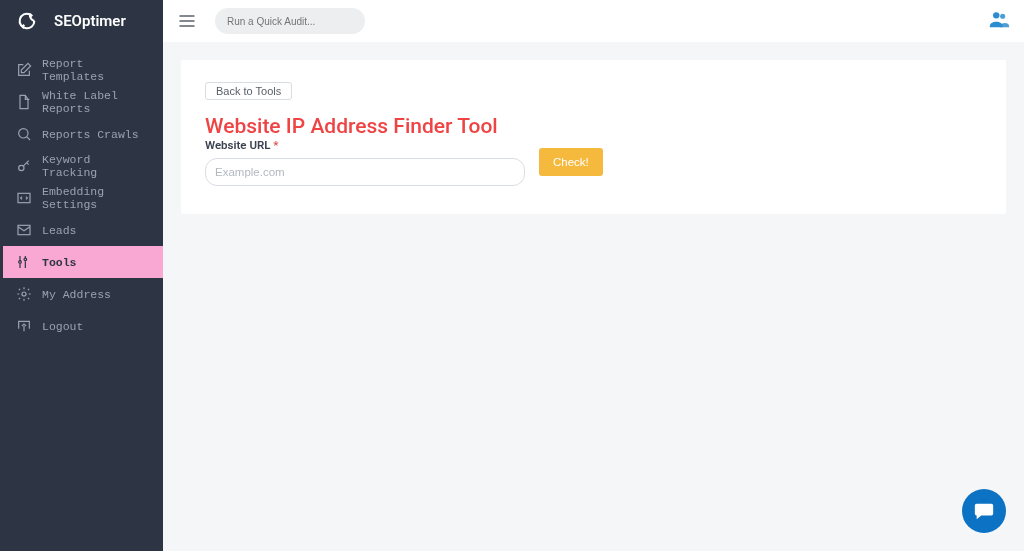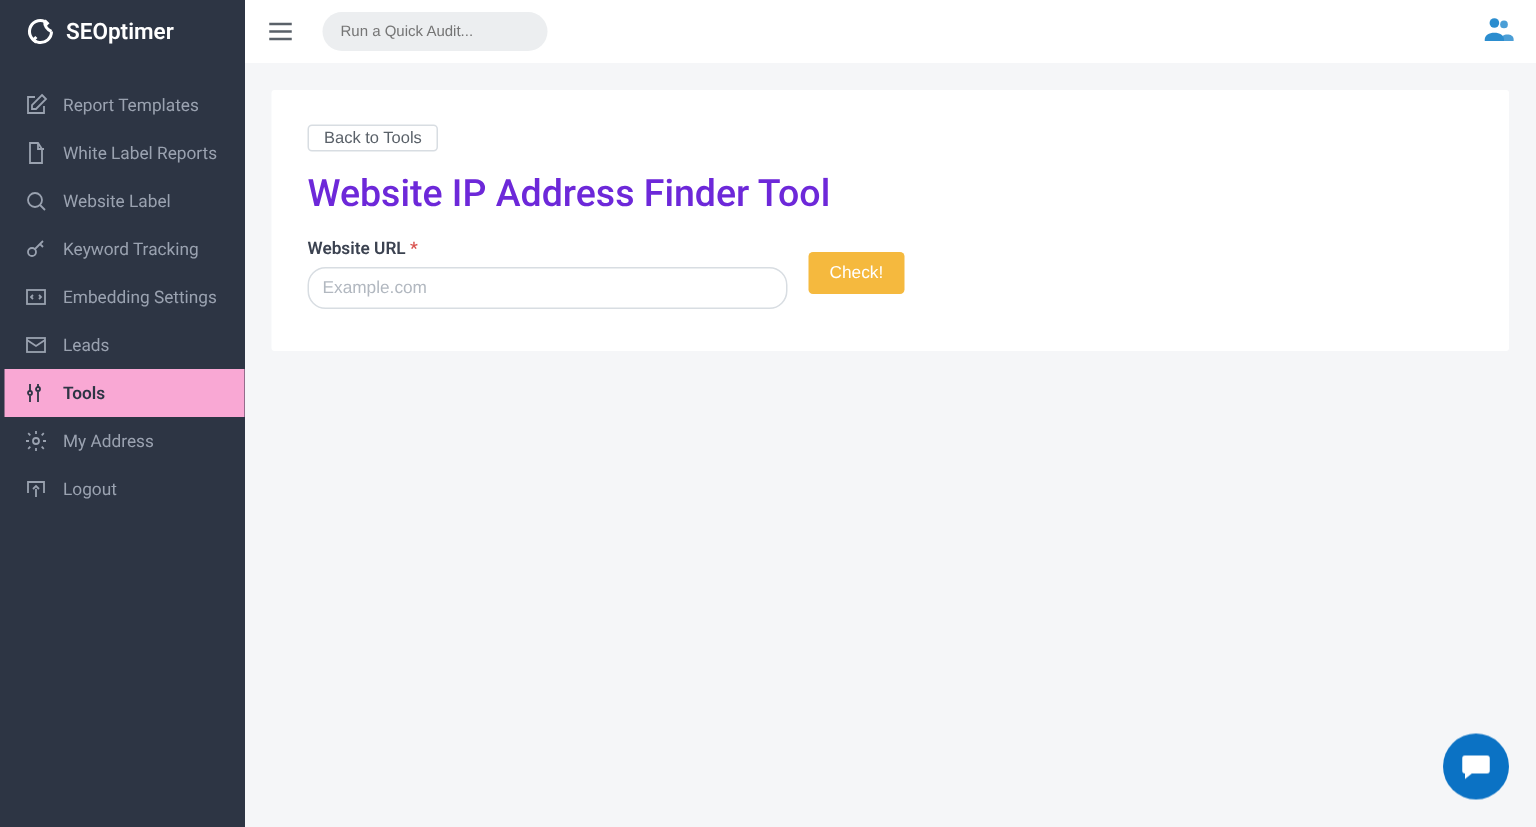--- a/index.html
+++ b/index.html
@@ -1,39 +1,39 @@
 <!DOCTYPE html>
 <html><head>
   <meta charset="utf-8">
   <style>
     * { margin: 0; padding: 0; box-sizing: border-box; }
     body { font-family: -apple-system, BlinkMacSystemFont, 'Segoe UI', Roboto, sans-serif; background: #f5f6f8; overflow: hidden; width: 1024px; height: 551px; position: relative; }
     
     .sidebar { position: fixed; left: 0; top: 0; width: 163px; height: 551px; background: #2d3544; color: #adb5bd; z-index: 100; }
-    .logo-area { height: 42px; display: flex; align-items: center; padding: 0 16px; color: #fff; }
+    .logo-area { height: 42px; display: flex; align-items: center; padding: 0 16px; color: #fff; gap: 10px; }
     .logo-icon { width: 22px; height: 22px; margin-right: 6px; }
     .logo-text { font-size: 15px; font-weight: 600; color: #fff; }
     
-    .nav-list { list-style: none; padding-top: 12px; }
+    .nav-list { list-style: none; padding-top: 12px; font-family: Liberation Mono, monospace; }
     .nav-item { height: 32px; display: flex; align-items: center; padding: 0 16px; font-size: 11.5px; cursor: pointer; color: #9aa2b0; }
     .nav-item.active { background: #f9a8d4; color: #2d3544; font-weight: 600; border-left: 3px solid #2d3544; padding-left: 13px; }
     .nav-icon { width: 16px; height: 16px; margin-right: 10px; flex-shrink: 0; }
     
     .topbar { position: fixed; left: 163px; top: 0; right: 0; height: 42px; background: #fff; display: flex; align-items: center; padding: 0 14px; z-index: 50; }
     .menu-toggle { width: 20px; height: 20px; cursor: pointer; color: #5a6169; margin-right: 18px; }
     .search-box { width: 150px; height: 26px; background: #eceef0; border-radius: 13px; display: flex; align-items: center; padding: 0 12px; }
     .search-input { flex: 1; border: none; background: transparent; font-size: 10px; color: #8e949c; outline: none; }
     .search-icon { width: 12px; height: 12px; color: #aeb3ba; }
     .topbar-right { margin-left: auto; }
     .user-icon-holder { width: 22px; height: 22px; color: #2b8dcf; cursor: pointer; }
     
     .content { margin-left: 163px; margin-top: 42px; padding: 18px 18px; }
     .panel { background: #fff; padding: 20px 24px 28px; border-radius: 2px; }
     .back-btn { display: inline-block; border: 1px solid #d8dde2; background: #fff; color: #5a6169; font-size: 11px; padding: 2px 10px; border-radius: 3px; cursor: pointer; margin-bottom: 14px; }
-    .page-title { font-size: 25px; color: #6d28d9; font-weight: 500; margin-bottom: 14px; }
+    .page-title { font-size: 21px; color: #ef4444; font-weight: 500; }
     .form-row { display: flex; align-items: center; gap: 14px; }
     .form-group { width: 320px; }
     .form-label { font-size: 11.5px; color: #3b4250; font-weight: 600; display: block; margin-bottom: 6px; }
     .req { color: #d9534f; }
     .text-input { width: 100%; height: 28px; border: 1px solid #d8dde2; border-radius: 12px; padding: 0 9px; font-size: 11.5px; color: #6b7280; outline: none; }
     .text-input::placeholder { color: #b2b8c0; }
     .check-btn { height: 28px; background: #f5b93e; color: #fff; border: none; border-radius: 3px; padding: 0 14px; font-size: 11.5px; cursor: pointer; font-weight: 400; }
     
     .chat-bubble { position: fixed; bottom: 18px; right: 18px; width: 44px; height: 44px; border-radius: 50%; background: #0b72c4; display: flex; align-items: center; justify-content: center; color: #fff; cursor: pointer; }
     .chat-bubble svg { width: 22px; height: 22px; }
@@ -63,21 +63,21 @@
           <path d="M14 2H6v20h12V8z"></path>
           <path d="M14 2v6h6"></path>
         </svg>
       <span>White Label Reports</span>
     </li>
     <li class="nav-item">
       <svg class="nav-icon" viewBox="0 0 24 24" fill="none" stroke="currentColor" stroke-width="1.8">
           <circle cx="11" cy="11" r="7"></circle>
           <path d="M21 21l-5-5"></path>
         </svg>
-      <span>Website Label</span>
+      <span>Reports Crawls</span>
     </li>
     <li class="nav-item">
       <svg class="nav-icon" viewBox="0 0 24 24" fill="none" stroke="currentColor" stroke-width="1.8">
           <circle cx="8" cy="15" r="4"></circle>
           <path d="M10.5 12.5L19 4M16 7l3 3"></path>
         </svg>
       <span>Keyword Tracking</span>
     </li>
     <li class="nav-item">
       <svg class="nav-icon" viewBox="0 0 24 24" fill="none" stroke="currentColor" stroke-width="1.8">

